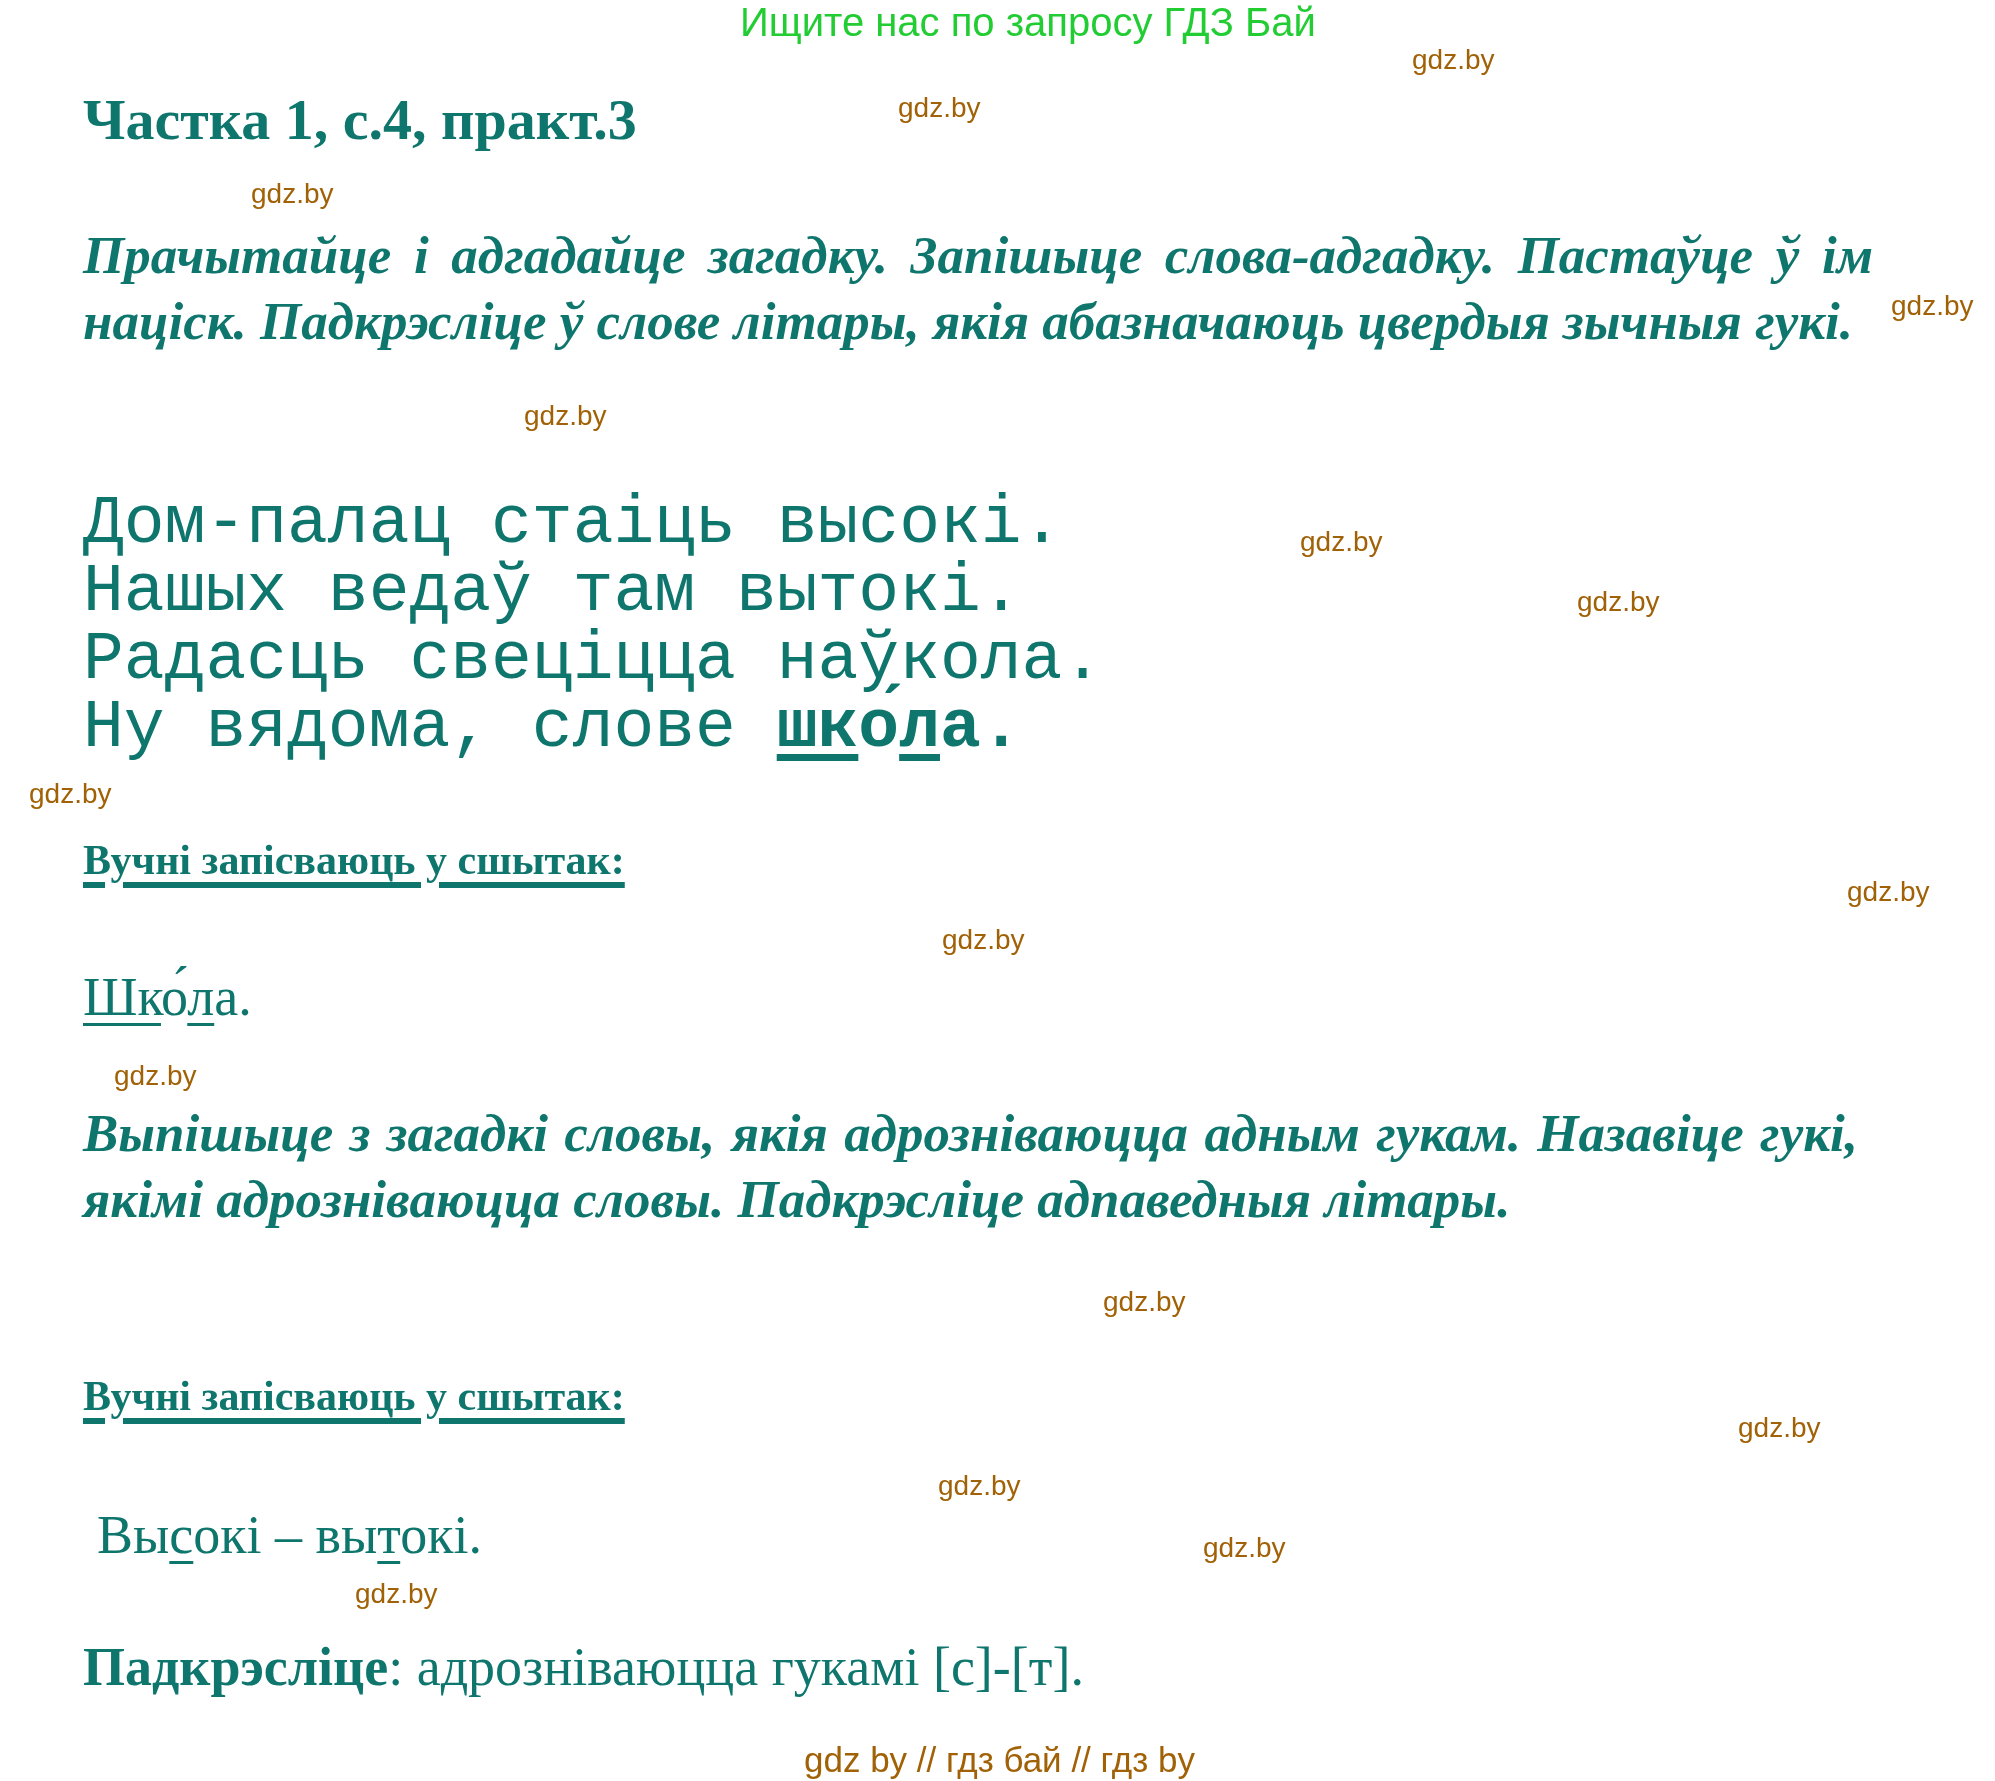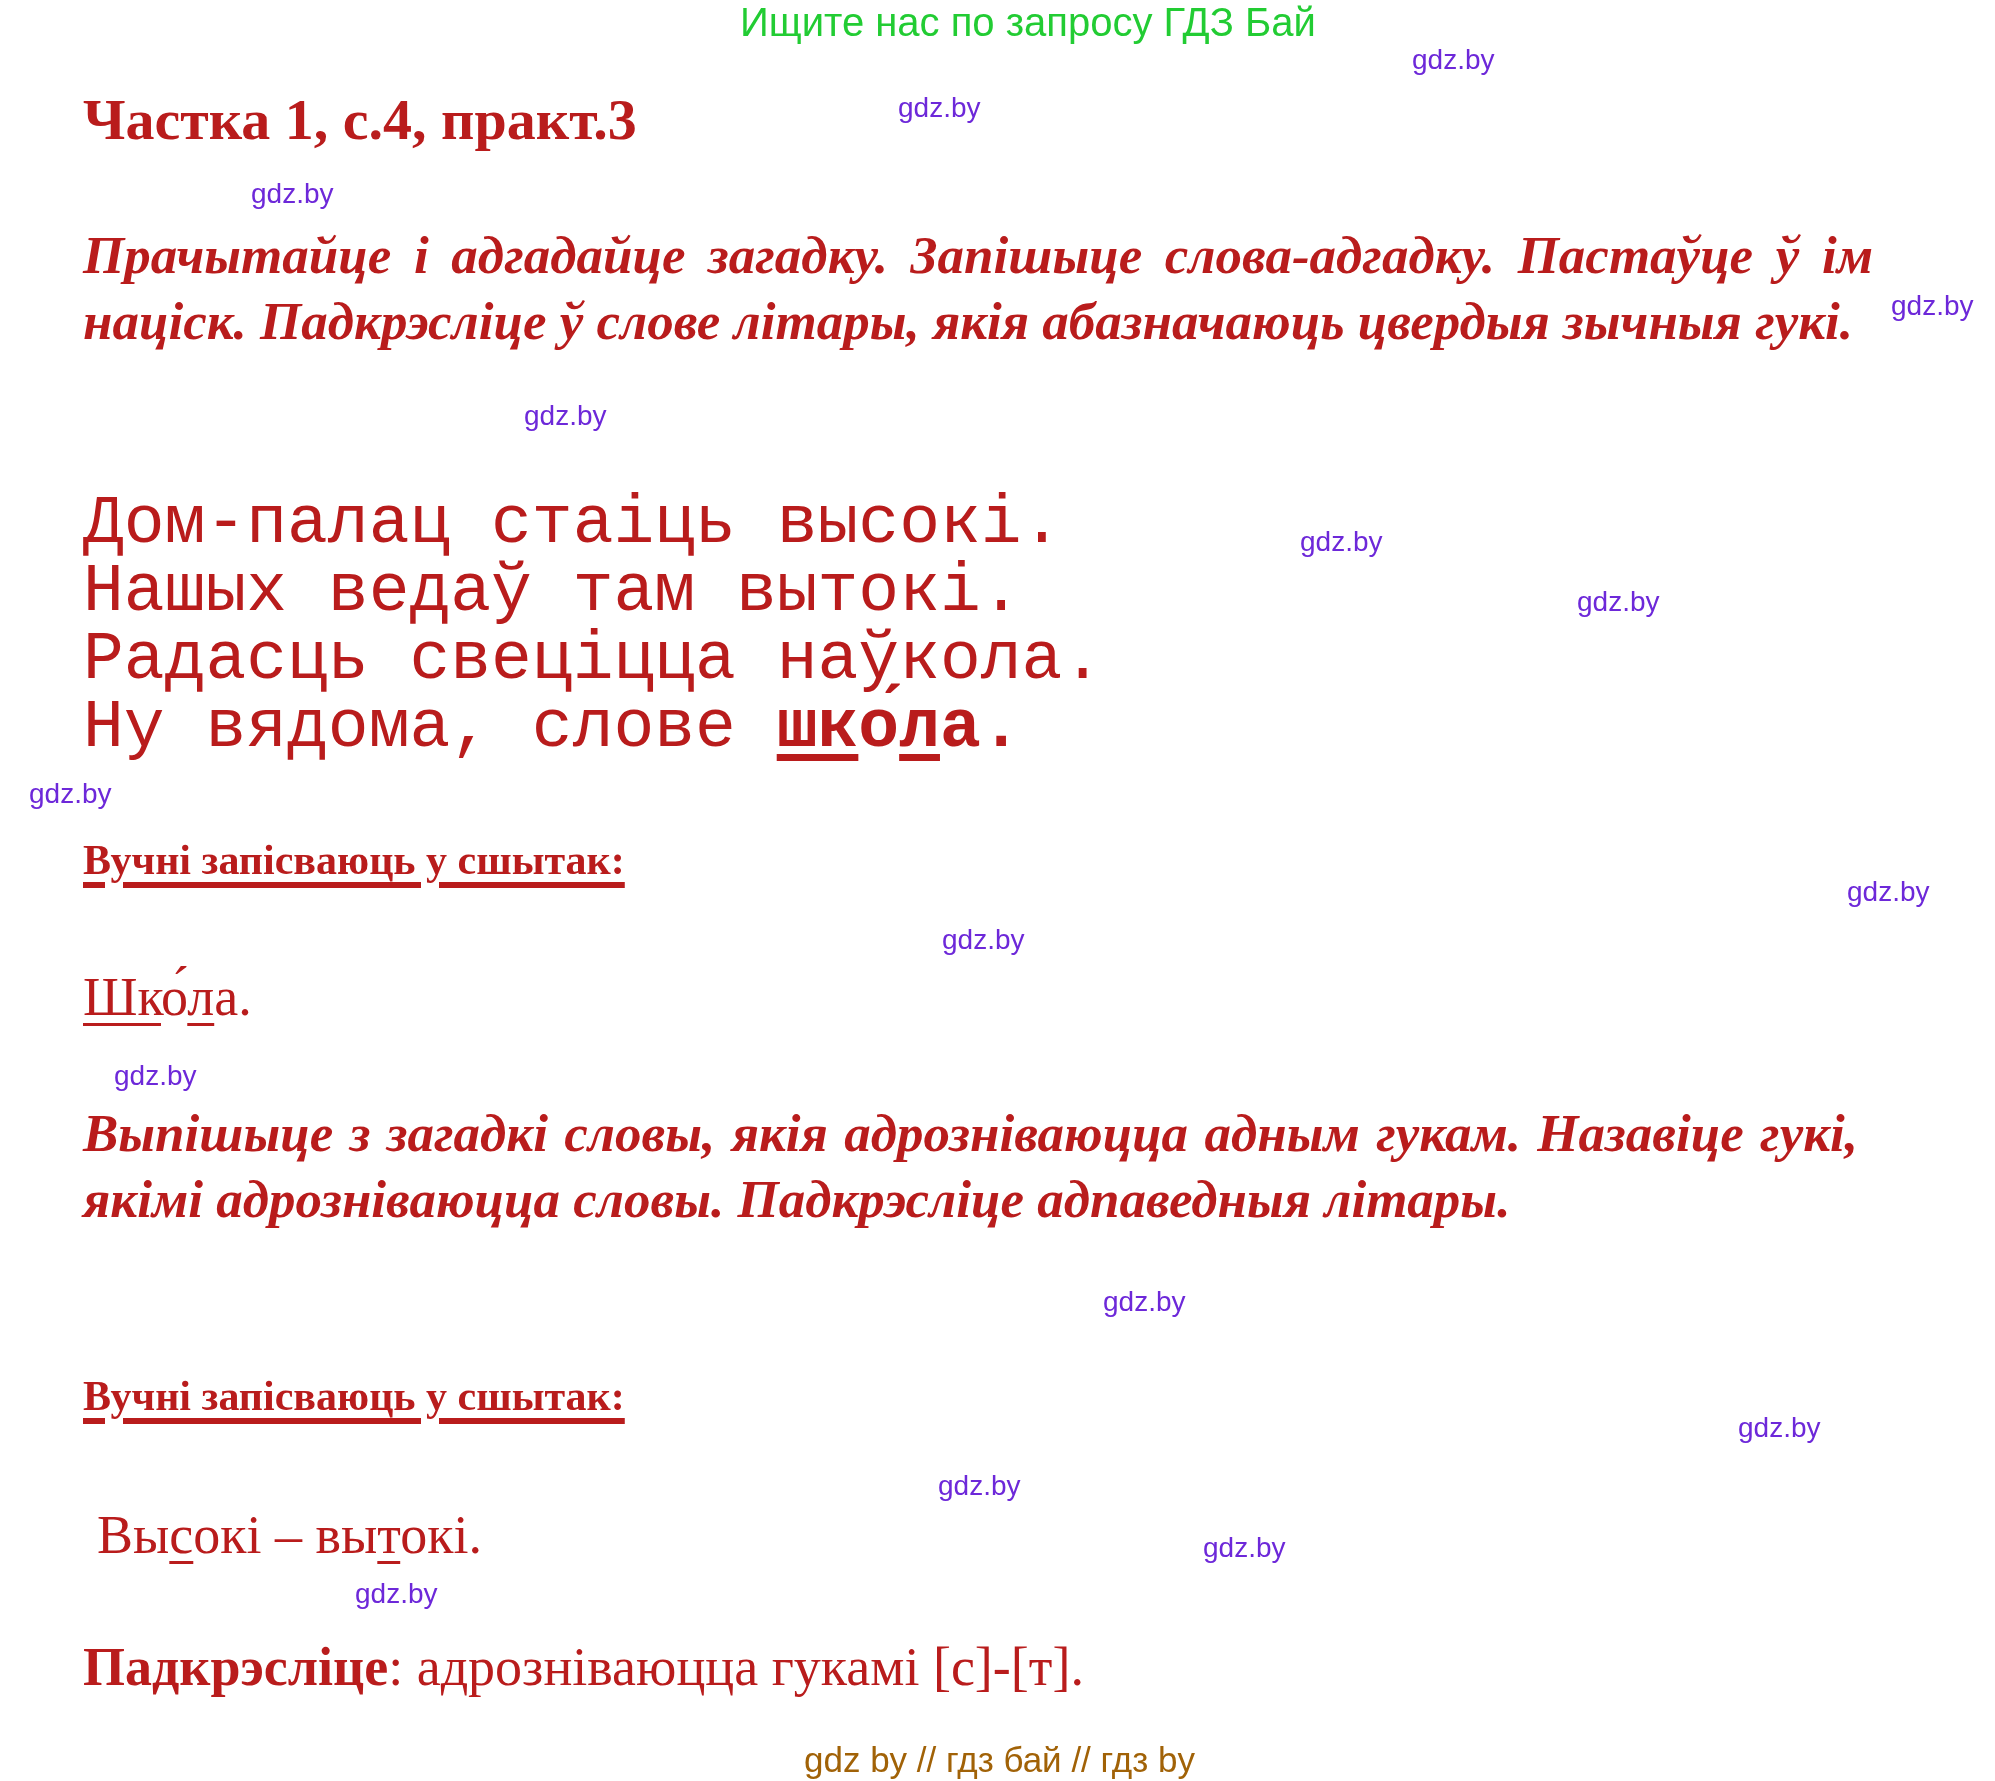--- a/index.html
+++ b/index.html
@@ -1,21 +1,21 @@
 <!DOCTYPE html>
 <html><head>
 <meta charset="utf-8">
 <style>
   html, body { margin: 0; padding: 0; background: #ffffff; }
   body { width: 1995px; height: 1781px; position: relative; overflow: hidden; }
   .abs { position: absolute; white-space: nowrap; }
-  .serif { font-family: "Liberation Serif", "DejaVu Serif", serif; color: #b91c1c; }
+  .serif { font-family: "Liberation Serif", "DejaVu Serif", serif; color: #0f766e; }
   .sans { font-family: "Liberation Sans", "DejaVu Sans", sans-serif; }
   .top-banner { font-size: 40px; color: #22cc33; }
-  .wm { font-size: 28px; color: #6d28d9; }
+  .wm { font-size: 28px; color: #a16207; }
   .title { font-size: 58px; font-weight: bold; }
   .task { font-size: 53px; font-weight: bold; font-style: italic; line-height: 66px; width: 1790px; white-space: normal; text-align: justify; }
   .poem { font-size: 68px; line-height: 68px; font-family: Liberation Mono, monospace; }
   .heading-u { font-size: 42px; font-weight: bold; text-decoration: underline; text-decoration-thickness: 6px; text-underline-offset: 8px; }
   .answer { font-size: 54px; }
   .u { text-decoration: underline; text-decoration-thickness: 3px; text-underline-offset: 8px; }
   .ub { text-decoration: underline; text-decoration-thickness: 7px; text-underline-offset: 8px; }
   .stress { position: relative; }
   .stress::after { content: "\0301"; }
   .footer { font-size: 35px; color: #a16207; margin-left: 30px; }

